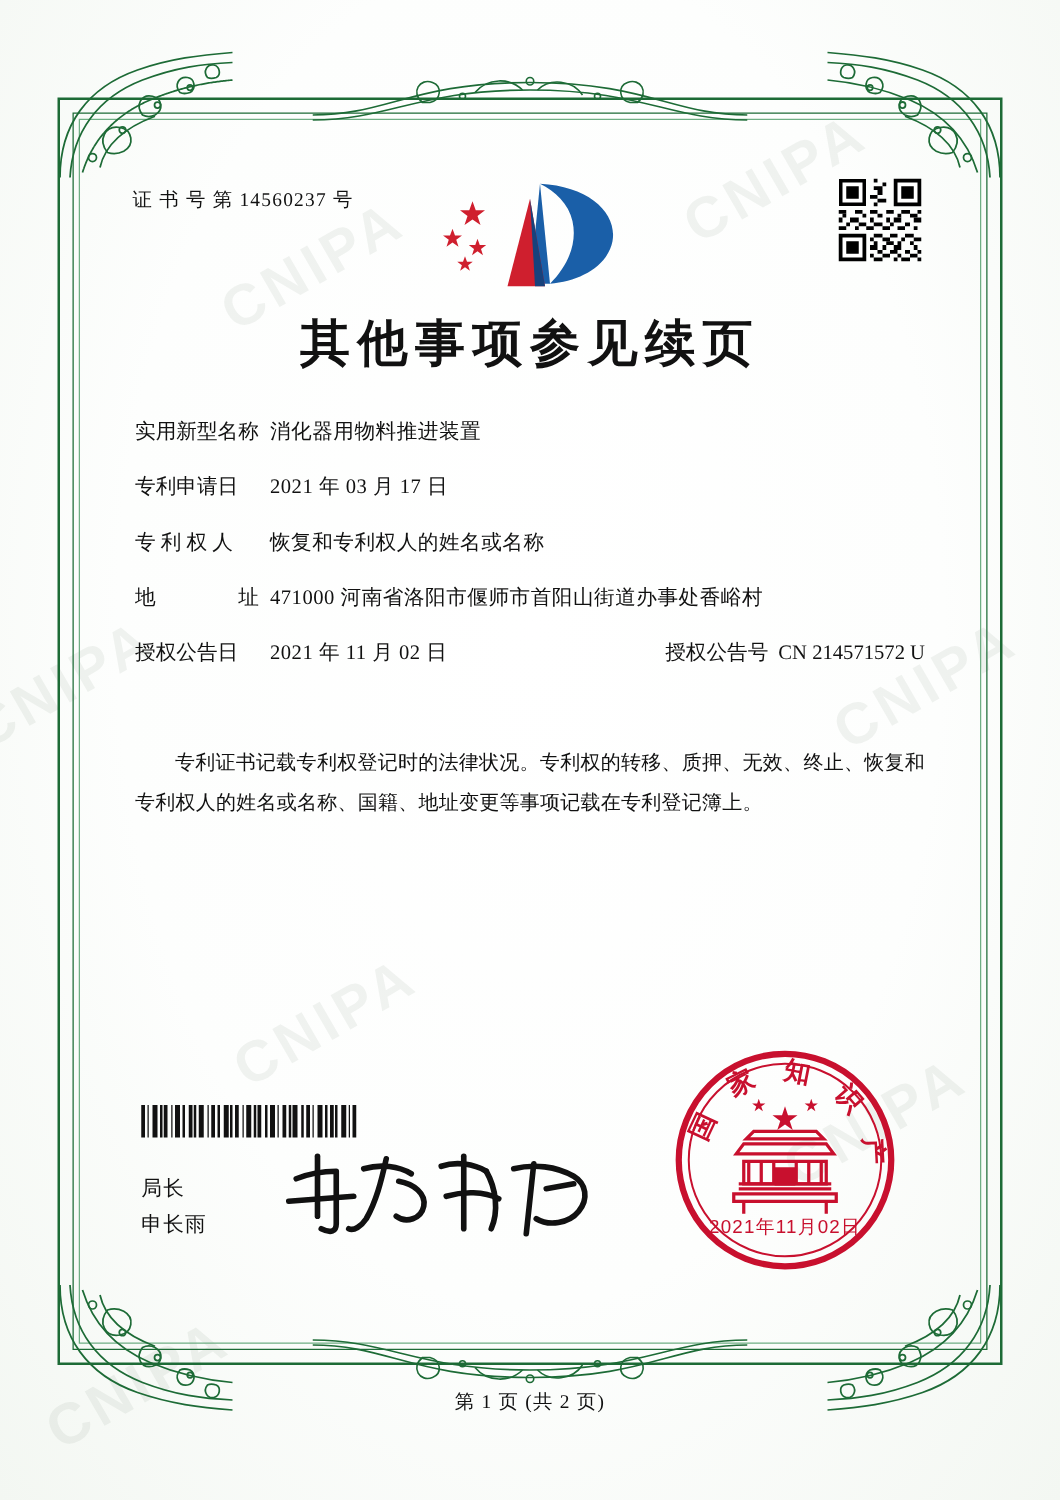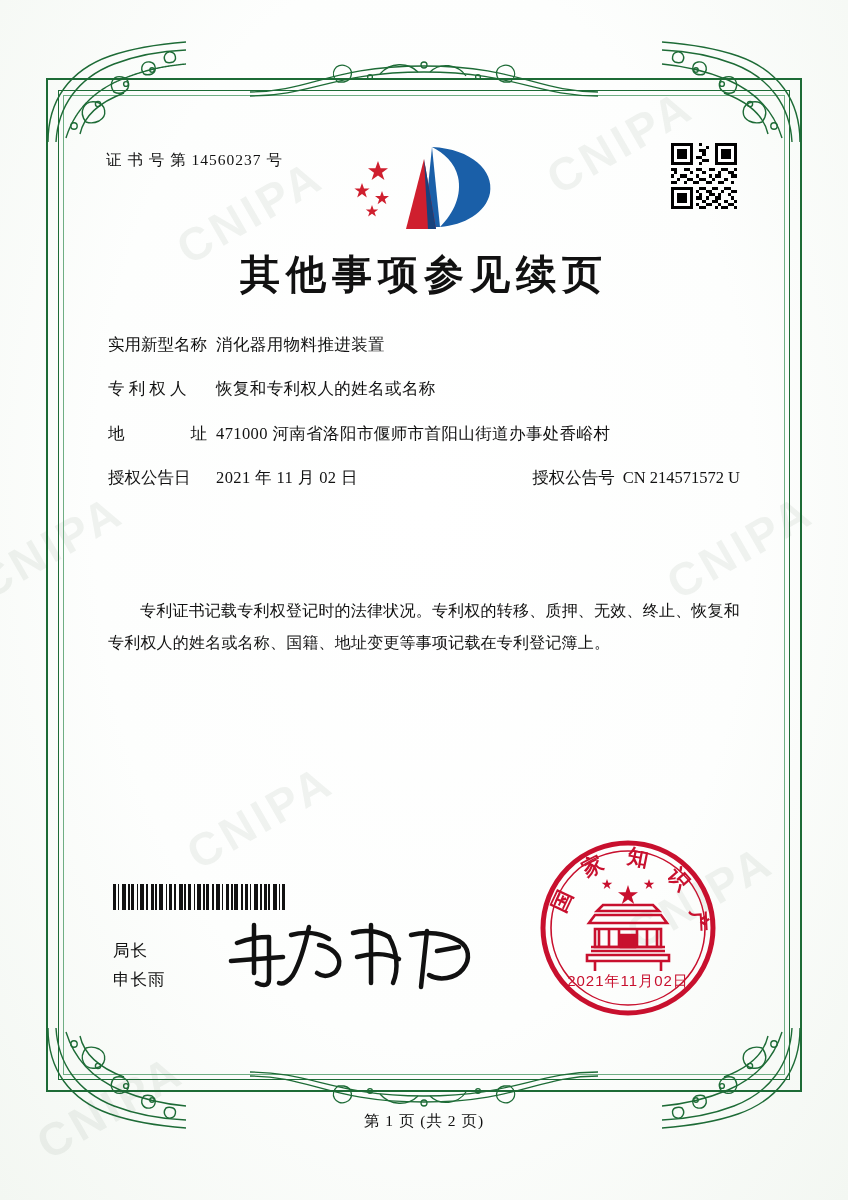--- a/index.html
+++ b/index.html
@@ -456,20 +456,24 @@
     </div>
 
     <div class="title">其他事项参见续页</div>
 
     <div class="fields">
       <div class="field">
         <span class="lbl">实用新型名称</span>
         <span class="val">消化器用物料推进装置</span>
       </div>
       <div class="field">
+        <span class="lbl">专利申请日</span>
+        <span class="val">2021 年 03 月 17 日</span>
+      </div>
+      <div class="field">
         <span class="lbl">专 利 权 人</span>
         <span class="val">恢复和专利权人的姓名或名称</span>
       </div>
       <div class="field">
         <span class="lbl">地　　　　址</span>
         <span class="val">471000 河南省洛阳市偃师市首阳山街道办事处香峪村</span>
       </div>
       <div class="field">
         <span class="lbl">授权公告日</span>
         <span class="val">2021 年 11 月 02 日</span>

